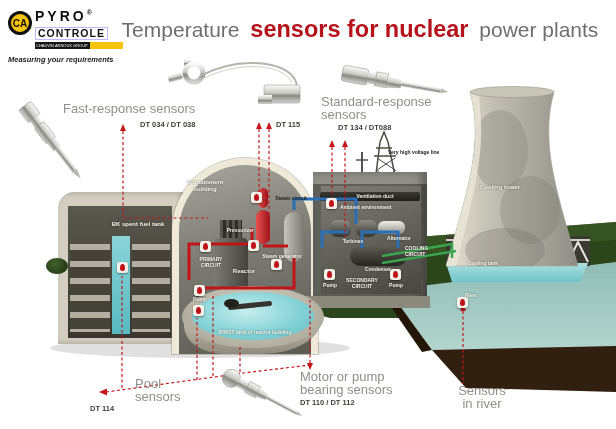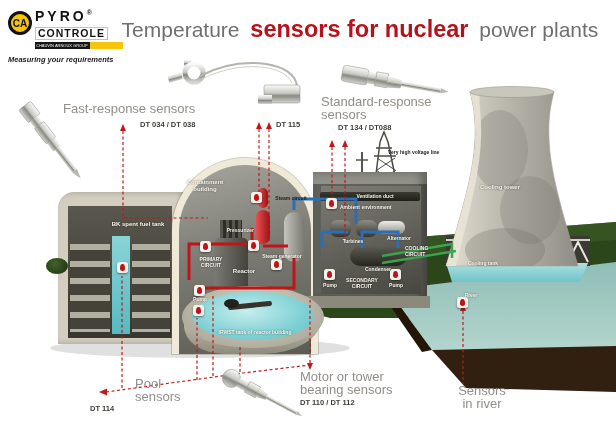--- a/index.html
+++ b/index.html
@@ -336,21 +336,21 @@
   <div class="abs model" style="left:140px;top:120px;">DT 034 / DT 038</div>
 
   <div class="abs model" style="left:276px;top:120px;">DT 115</div>
 
   <div class="abs lbl" style="left:321px;top:95px;width:115px;">Standard-response sensors</div>
   <div class="abs model" style="left:338px;top:123px;">DT 134 / DT088</div>
 
   <div class="abs lbl" style="left:90px;top:377px;width:62px;margin-left:45px;">Pool sensors</div>
   <div class="abs model" style="left:90px;top:404px;">DT 114</div>
 
-  <div class="abs lbl" style="left:300px;top:370px;width:115px;">Motor or tower bearing sensors</div>
+  <div class="abs lbl" style="left:300px;top:370px;width:115px;">Motor or pump bearing sensors</div>
   <div class="abs model" style="left:300px;top:398px;">DT 110 / DT 112</div>
 
   <div class="abs lbl" style="left:453px;top:384px;width:58px;text-align:center;">Sensors in river</div>
 
   <div class="abs" id="logo">
     <div class="logo-row">
       <div class="ca-circle">CA</div>
       <div class="logo-text">
         <div class="brand-top"><span>PYRO</span><sup>®</sup></div>
         <div class="brand-bottom">CONTROLE</div>

